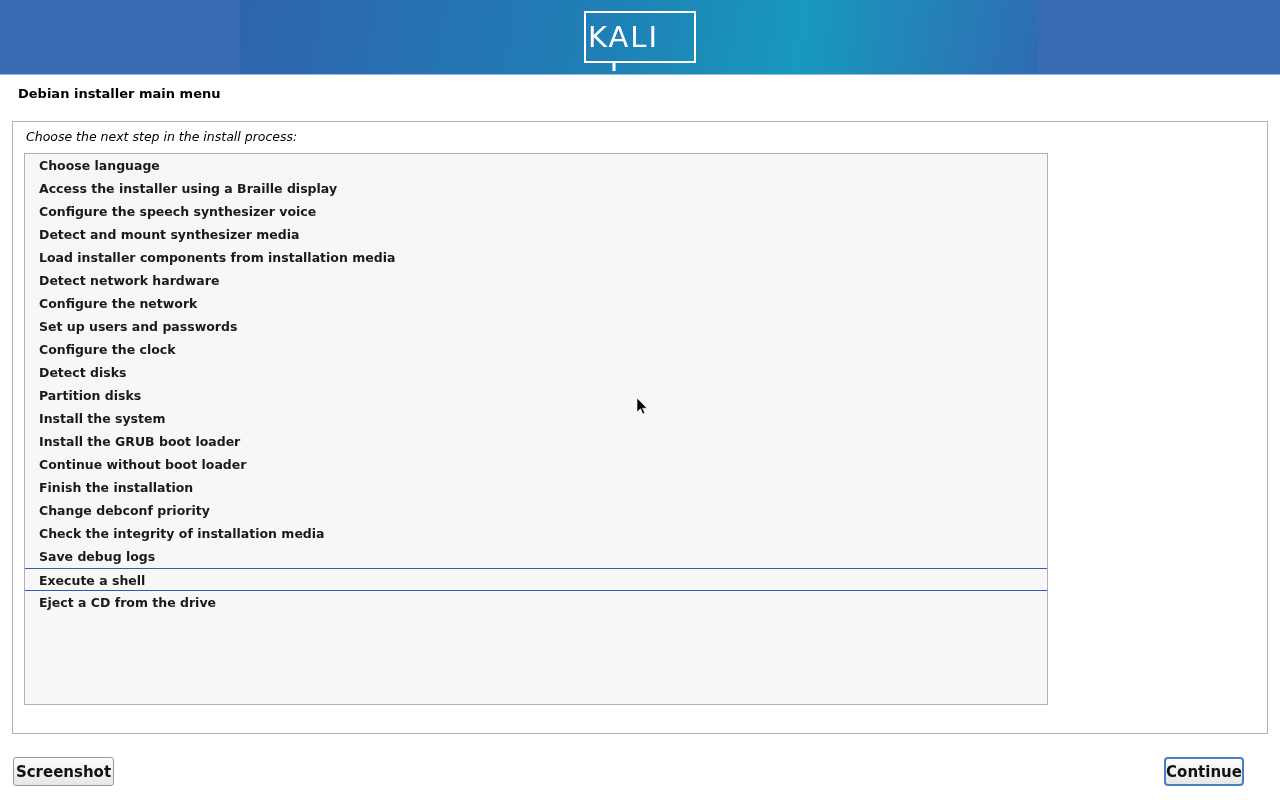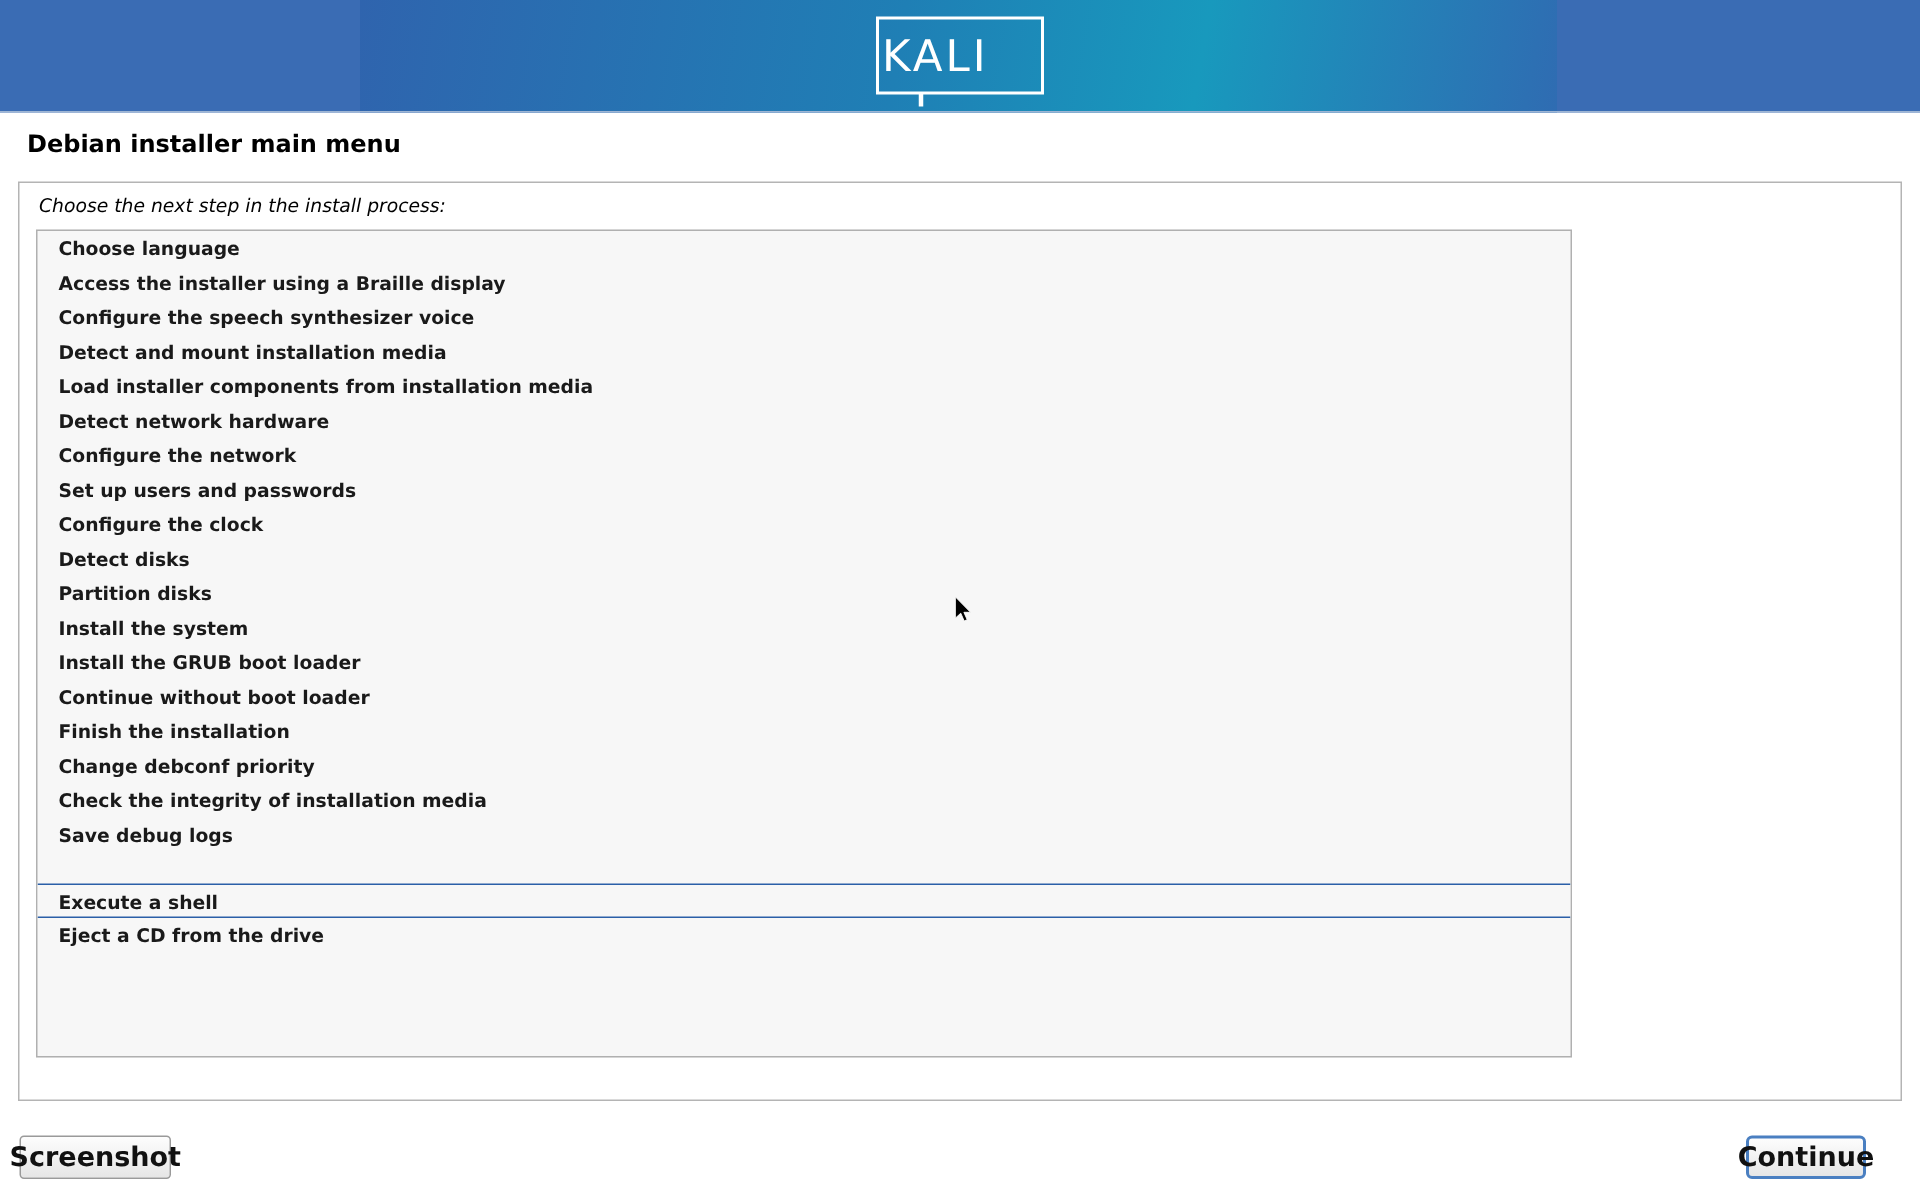--- a/index.html
+++ b/index.html
@@ -72,21 +72,21 @@
     height: 1px;
     background: #9fb6d4;
   }
 
   
   #page-title {
     position: absolute;
     left: 18px;
     top: 86px;
     font-weight: bold;
-    font-size: 16px;
+    font-size: 13px;
     color: #000000;
   }
 
   
   #main-frame {
     position: absolute;
     left: 12px;
     top: 121px;
     width: 1256px;
     height: 613px;
@@ -123,32 +123,31 @@
     font-weight: bold;
     font-size: 12.5px;
     color: #1a1a1a;
     white-space: nowrap;
     box-sizing: border-box;
   }
   .menu-item.selected {
     border-top: 1px solid #2b5fa8;
     border-bottom: 1px solid #2b5fa8;
     background: #f7f7f7;
-    margin-top: 21px;
   }
 
   
   .btn {
     position: absolute;
     height: 29px;
     border: 1px solid #9a9a9a;
     border-radius: 3px;
     background: linear-gradient(#fdfdfd, #e6e6e6);
     font-weight: bold;
-    font-size: 18px;
+    font-size: 15px;
     color: #111111;
     display: flex;
     align-items: center;
     justify-content: center;
     box-sizing: border-box;
     cursor: default;
   }
   #screenshot-button {
     left: 13px;
     top: 757px;
@@ -185,21 +184,21 @@
 </div>
 
 <div id="page-title">Debian installer main menu</div>
 
 <div id="main-frame">
   <div id="prompt">Choose the next step in the install process:</div>
   <div id="menu-list">
       <div class="menu-item"><span>Choose language</span></div>
       <div class="menu-item"><span>Access the installer using a Braille display</span></div>
       <div class="menu-item"><span>Configure the speech synthesizer voice</span></div>
-      <div class="menu-item"><span>Detect and mount installation media</span></div>
+      <div class="menu-item"><span>Detect and mount synthesizer media</span></div>
       <div class="menu-item"><span>Load installer components from installation media</span></div>
       <div class="menu-item"><span>Detect network hardware</span></div>
       <div class="menu-item"><span>Configure the network</span></div>
       <div class="menu-item"><span>Set up users and passwords</span></div>
       <div class="menu-item"><span>Configure the clock</span></div>
       <div class="menu-item"><span>Detect disks</span></div>
       <div class="menu-item"><span>Partition disks</span></div>
       <div class="menu-item"><span>Install the system</span></div>
       <div class="menu-item"><span>Install the GRUB boot loader</span></div>
       <div class="menu-item"><span>Continue without boot loader</span></div>

